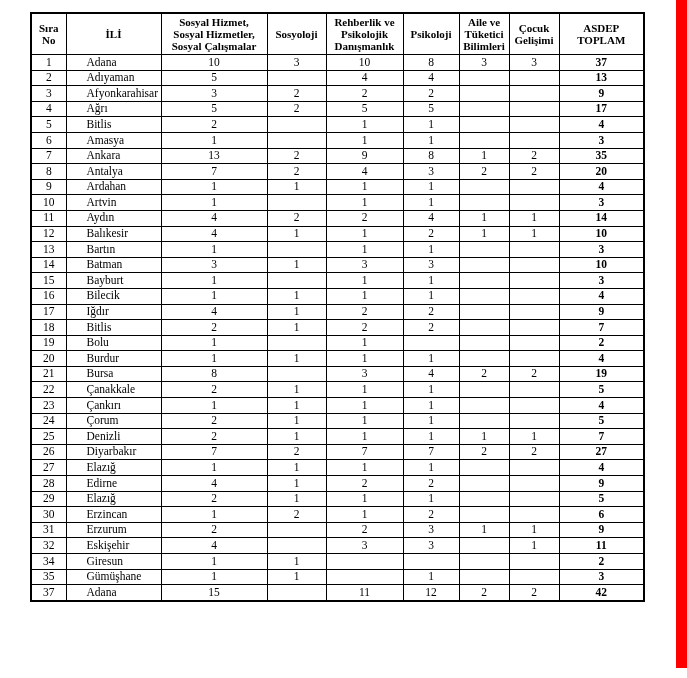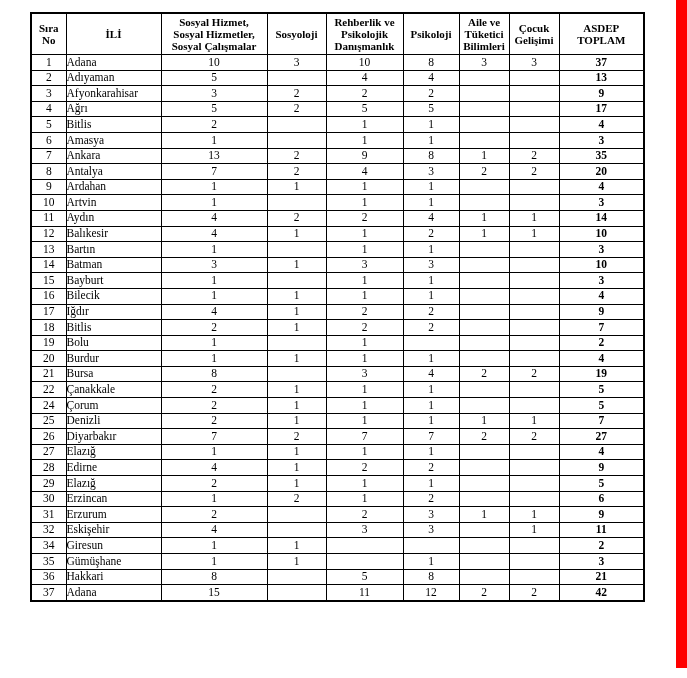--- a/index.html
+++ b/index.html
@@ -42,21 +42,21 @@
   .data-table tbody td {
     height: 14.6px;
     font-size: 11.5px;
     line-height: 1;
     text-align: center;
     white-space: nowrap;
   }
   
   .data-table tbody td.c1 {
     text-align: left;
-    padding-left: 0;
+    padding-left: 20px;
   }
   
   .data-table tbody td.c8 {
     font-weight: bold;
   }
   .red-bar {
     position: absolute;
     top: 0;
     right: 0;
     width: 11px;
@@ -331,20 +331,31 @@
           <td class="c1">Çanakkale</td>
           <td class="c2">2</td>
           <td class="c3">1</td>
           <td class="c4">1</td>
           <td class="c5">1</td>
           <td class="c6"></td>
           <td class="c7"></td>
           <td class="c8">5</td>
         </tr>
         <tr>
+          <td class="c0">23</td>
+          <td class="c1">Çankırı</td>
+          <td class="c2">1</td>
+          <td class="c3">1</td>
+          <td class="c4">1</td>
+          <td class="c5">1</td>
+          <td class="c6"></td>
+          <td class="c7"></td>
+          <td class="c8">4</td>
+        </tr>
+        <tr>
           <td class="c0">24</td>
           <td class="c1">Çorum</td>
           <td class="c2">2</td>
           <td class="c3">1</td>
           <td class="c4">1</td>
           <td class="c5">1</td>
           <td class="c6"></td>
           <td class="c7"></td>
           <td class="c8">5</td>
         </tr>
@@ -450,31 +461,20 @@
         <tr>
           <td class="c0">35</td>
           <td class="c1">Gümüşhane</td>
           <td class="c2">1</td>
           <td class="c3">1</td>
           <td class="c4"></td>
           <td class="c5">1</td>
           <td class="c6"></td>
           <td class="c7"></td>
           <td class="c8">3</td>
-        </tr>
-        <tr>
-          <td class="c0">36</td>
-          <td class="c1">Hakkari</td>
-          <td class="c2">8</td>
-          <td class="c3"></td>
-          <td class="c4">5</td>
-          <td class="c5">8</td>
-          <td class="c6"></td>
-          <td class="c7"></td>
-          <td class="c8">21</td>
         </tr>
         <tr>
           <td class="c0">37</td>
           <td class="c1">Adana</td>
           <td class="c2">15</td>
           <td class="c3"></td>
           <td class="c4">11</td>
           <td class="c5">12</td>
           <td class="c6">2</td>
           <td class="c7">2</td>

